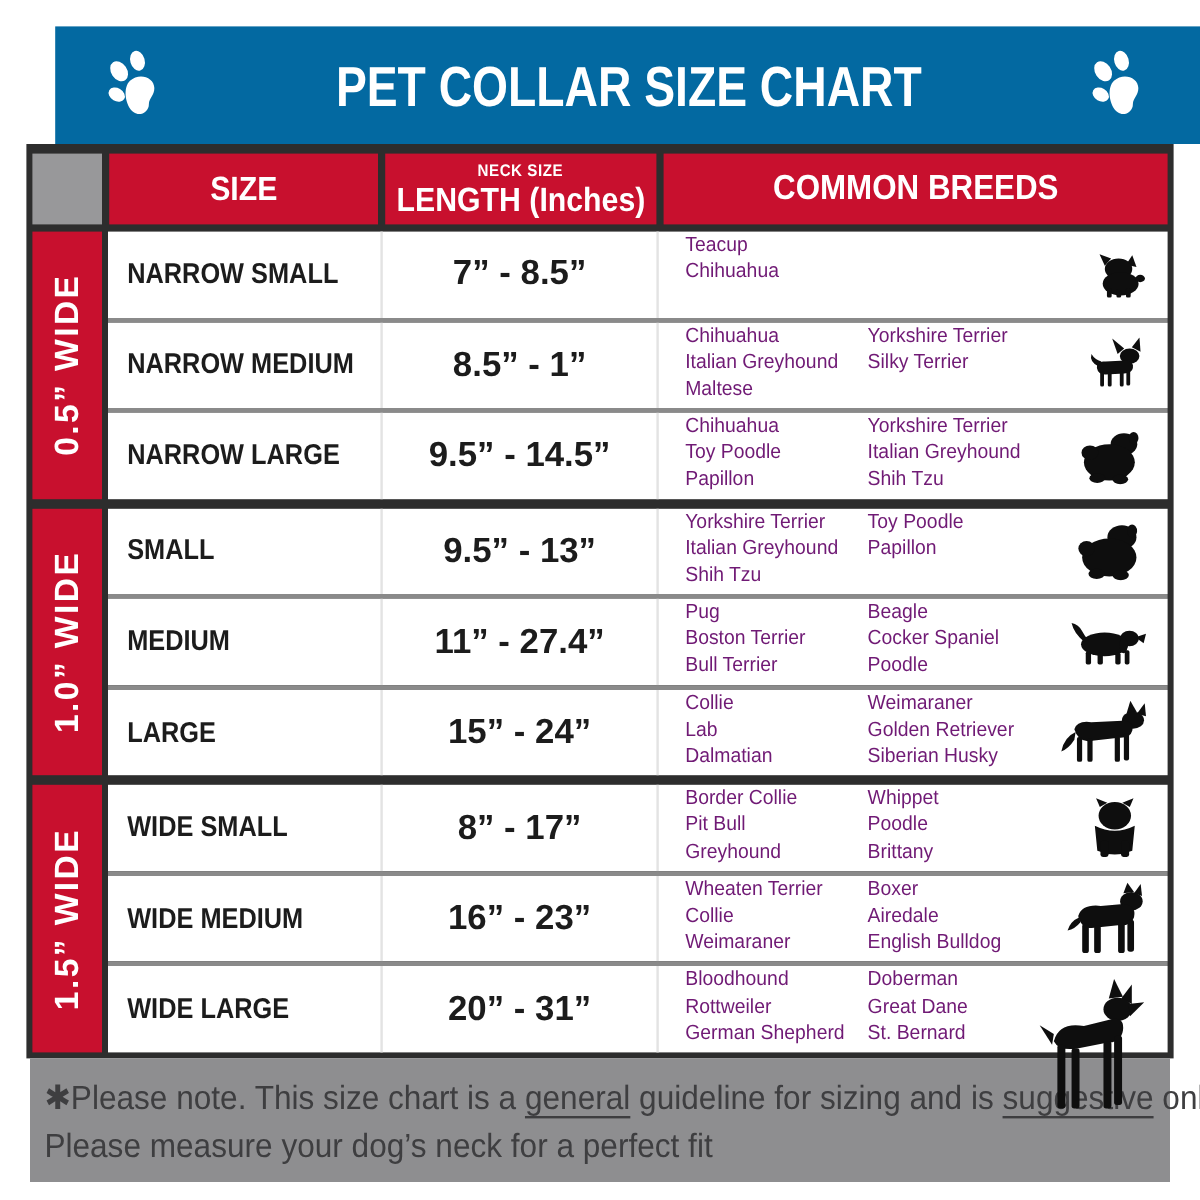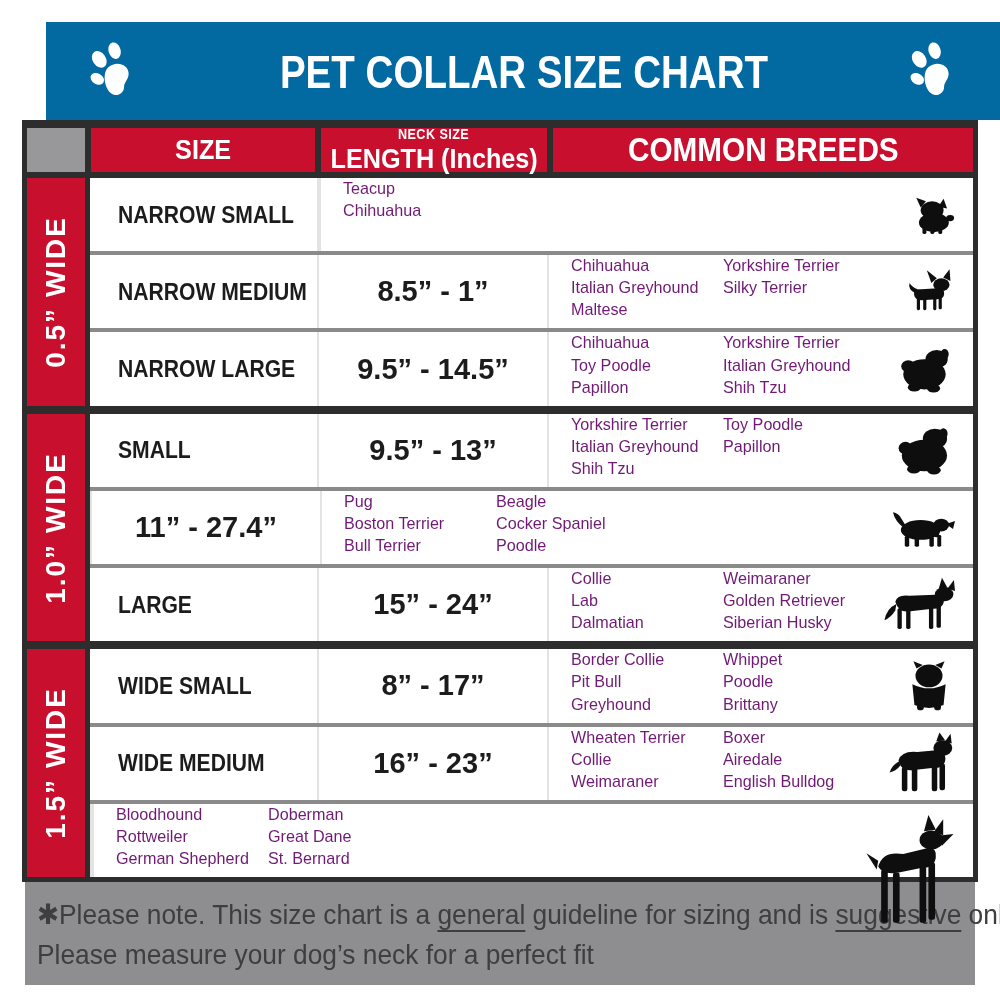--- a/index.html
+++ b/index.html
@@ -7,39 +7,39 @@
         font-family:"Liberation Sans",sans-serif;}
   
   .titlebar{position:absolute;left:22px;top:22px;width:956px;height:98px;background:#0369a1;
             display:flex;align-items:center;box-sizing:border-box;padding:0 38px;margin-left:24px;}
   .titlebar h1{flex:1;text-align:center;color:#fff;font-size:47px;font-weight:bold;margin:0;
                white-space:nowrap;transform:scaleX(.82);letter-spacing:0;}
   .paw svg{width:60px;height:60px;fill:#fff;display:block;}
   
   .tbl{position:absolute;left:22px;top:120px;width:956px;height:762px;background:#2d2d2d;
        box-sizing:border-box;padding:8px 5px 5px 5px;display:flex;flex-direction:column;}
-  .thead{display:flex;gap:6px;height:44px;margin-bottom:6px;flex:0 0 auto;border-radius:15px;}
+  .thead{display:flex;gap:6px;height:59px;margin-bottom:6px;flex:0 0 auto;border-radius:15px;}
   .corner{width:58px;background:#98989a;}
   .hc{background:#c8102e;color:#fff;display:flex;align-items:center;justify-content:center;
       font-weight:bold;}
   .hc-size{width:224px;font-size:28px;}
   .hc-len{width:226px;flex-direction:column;line-height:1;}
   .hc-len .neck{font-size:14px;margin-bottom:4px;letter-spacing:.5px;}
   .hc-len .lenbig{font-size:28px;}
-  .hc-breeds{flex:1;font-size:33px;}
+  .hc-breeds{flex:1;font-size:29px;}
   .cond{transform:scaleX(.9);white-space:nowrap;}
   .groups{flex:1;display:flex;flex-direction:column;gap:8px;}
   .group{flex:1;display:flex;gap:5px;}
   .side{width:58px;background:#c8102e;display:flex;align-items:center;justify-content:center;}
   .side span{writing-mode:vertical-rl;transform:rotate(180deg);color:#fff;font-weight:bold;
              font-size:28px;letter-spacing:2px;white-space:nowrap;}
   .rows{flex:1;display:flex;flex-direction:column;min-width:0;}
   .row{flex:1;background:#fff;display:flex;align-items:stretch;min-height:0;}
   .hsep{height:4px;background:#8a8a8a;flex:0 0 auto;}
-  .c-size{width:227px;display:flex;align-items:center;padding-left:28px;box-sizing:border-box;
+  .c-size{width:227px;display:flex;align-items:center;padding-left:16px;box-sizing:border-box;
           font-weight:bold;font-size:24px;color:#1c1c1c;}
   .c-size span{transform:scaleX(.88);transform-origin:left center;white-space:nowrap;}
   .vsep{width:2px;background:#e3e3e3;flex:0 0 auto;}
   .c-len{width:228px;display:flex;align-items:center;justify-content:center;font-weight:bold;
          font-size:29px;color:#1c1c1c;white-space:nowrap;}
   .c-breeds{flex:1;position:relative;display:flex;align-items:flex-start;color:#701a75;min-width:0;}
   .bcol{white-space:pre-line;font-size:17px;line-height:1.3;transform:scaleX(.95);
         transform-origin:left center;}
   .bcol.c1{margin-left:22px;width:152px;flex:0 0 auto;}
   .bcol.c2{width:172px;flex:0 0 auto;}
@@ -103,20 +103,21 @@
       <div class="group">
         <div class="side">
           <span>0.5” WIDE</span>
         </div>
         <div class="rows">
           <div class="row">
             <div class="c-size">
                 <span>NARROW SMALL</span>
               </div>
             <div class="vsep"></div>
+            <div class="c-len">7” - 8.5”</div>
             <div class="vsep"></div>
             <div class="c-breeds">
               <div class="bcol c1">Teacup
 Chihuahua</div>
               <div class="bcol c2"></div>
               <div class="dog">
                 <svg width="44" height="40" viewBox="0 0 100 90">
                   <path d="M22 28 L12 6 L34 14 Z"></path>
                     <path d="M62 26 L74 8 L82 30 Z"></path>
                   <ellipse cx="48" cy="34" rx="26" ry="20"></ellipse>
@@ -213,20 +214,23 @@
                   <ellipse cx="52" cy="58" rx="43" ry="30"></ellipse>
                     <ellipse cx="16" cy="44" rx="13" ry="12"></ellipse>
                   <ellipse cx="32" cy="84" rx="13" ry="8"></ellipse>
                     <ellipse cx="70" cy="86" rx="13" ry="8"></ellipse>
                 </svg>
               </div>
             </div>
           </div>
           <div class="hsep"></div>
           <div class="row">
+            <div class="c-size">
+                <span>MEDIUM</span>
+              </div>
             <div class="vsep"></div>
             <div class="c-len">11” - 27.4”</div>
             <div class="vsep"></div>
             <div class="c-breeds">
               <div class="bcol c1">Pug
 Boston Terrier
 Bull Terrier</div>
               <div class="bcol c2">Beagle
 Cocker Spaniel
 Poodle</div>
@@ -334,21 +338,25 @@
                     <rect x="52" y="64" width="10" height="42" rx="4"></rect>
                   <rect x="88" y="60" width="10" height="46" rx="4"></rect>
                     <rect x="102" y="56" width="10" height="48" rx="4"></rect>
                   <path d="M30 52 Q16 58 12 72 Q23 70 31 60 Z"></path>
                 </svg>
               </div>
             </div>
           </div>
           <div class="hsep"></div>
           <div class="row">
-            <div class="vsep"></div>
+            <div class="c-size">
+                <span>WIDE LARGE</span>
+              </div>
+            <div class="vsep"></div>
+            <div class="c-len">20” - 31”</div>
             <div class="vsep"></div>
             <div class="c-breeds">
               <div class="bcol c1">Bloodhound
 Rottweiler
 German Shepherd</div>
               <div class="bcol c2">Doberman
 Great Dane
 St. Bernard</div>
               <div class="dog dog-doberman">
                 <svg width="96" height="152" viewBox="0 0 130 160">

